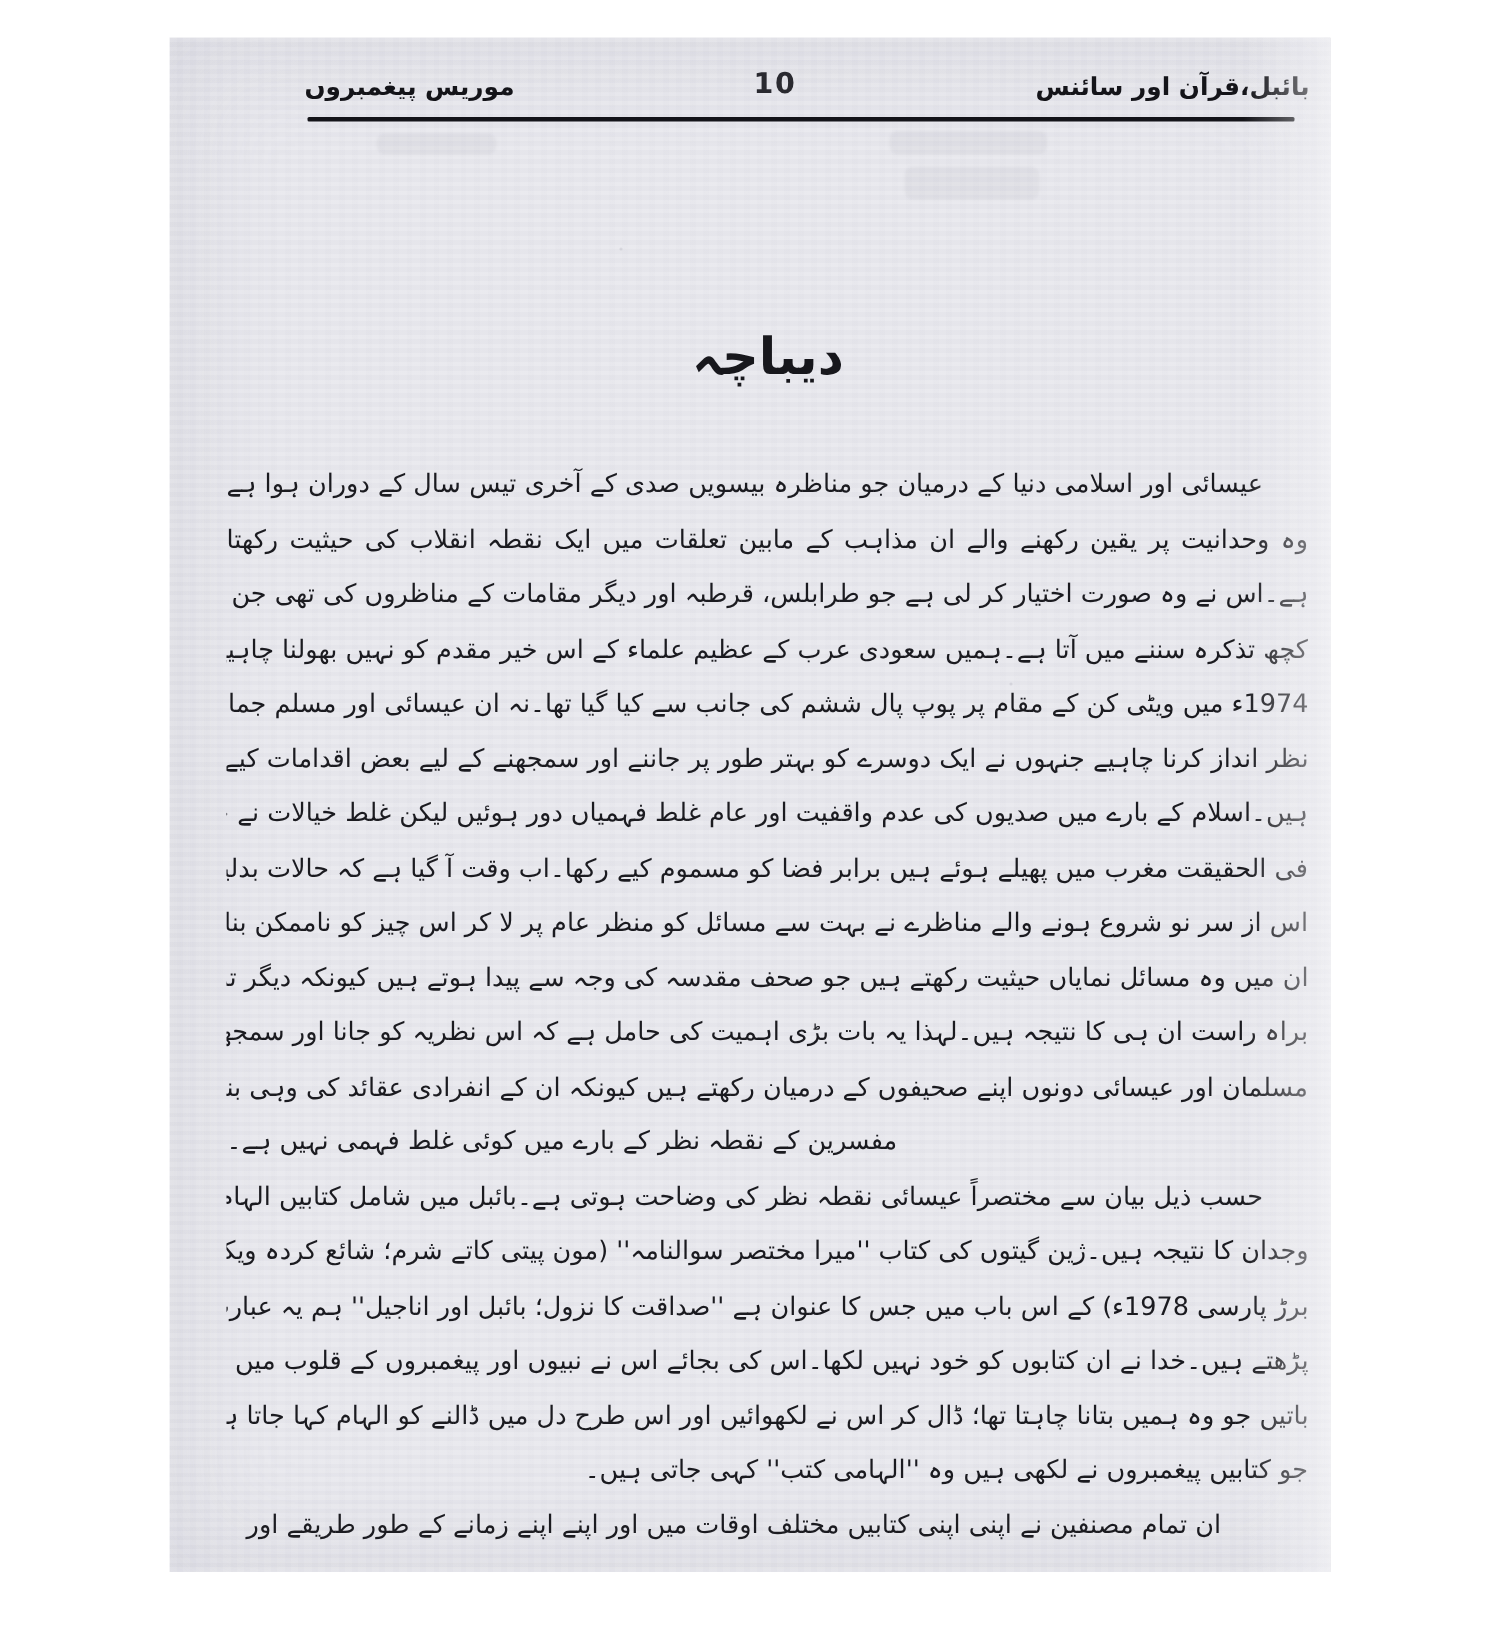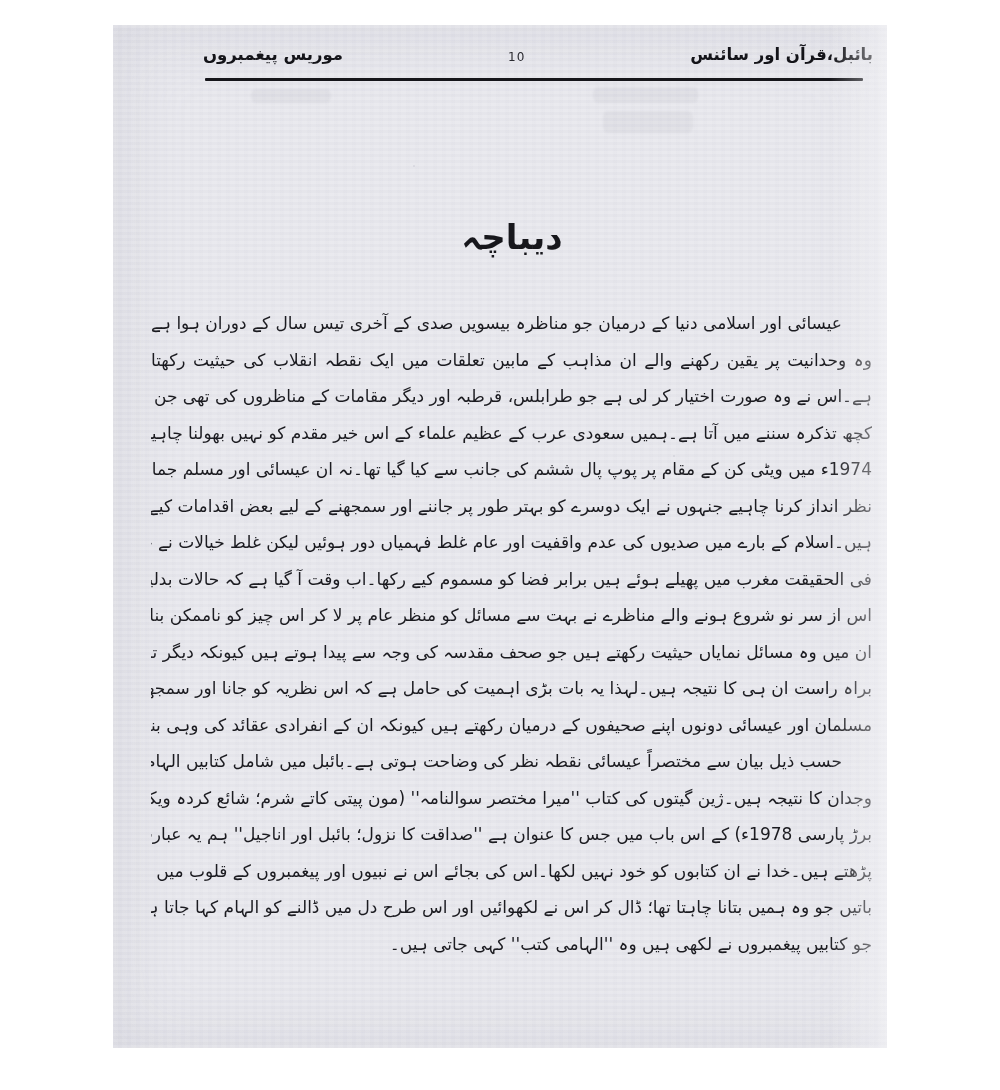--- a/index.html
+++ b/index.html
@@ -30,21 +30,21 @@
       repeating-linear-gradient(0deg, rgba(255,255,255,0.035) 0 3px, rgba(120,120,145,0.030) 3px 6px),
       repeating-linear-gradient(90deg, rgba(255,255,255,0.02) 0 5px, rgba(120,120,145,0.018) 5px 9px);
     pointer-events:none;
   }
   .page-header{
     position:absolute;left:90px;right:14px;top:20px;
     display:flex;justify-content:space-between;align-items:flex-end;
     font-size:16.5px;font-weight:bold;color:#141419;
   }
   .page-header .pageno{
-    font-weight:normal;font-size:12px;color:#2a2a30;
+    font-weight:bold;font-size:19px;color:#2a2a30;
     letter-spacing:1px;direction:ltr;
   }
   .header-rule{
     position:absolute;left:92px;right:24px;top:53px;height:2.6px;
     background:#15151a;border-radius:1px;
   }
   .doc-title{
     position:absolute;left:0;right:0;top:192px;
     text-align:center;
     font-size:34px;font-weight:bold;color:#17171c;padding-left:24px;
@@ -97,21 +97,23 @@
     <div class="line">ہے۔اس نے وہ صورت اختیار کر لی ہے جو طرابلس، قرطبہ اور دیگر مقامات کے مناظروں کی تھی جن کا بہت</div>
     <div class="line">کچھ تذکرہ سننے میں آتا ہے۔ہمیں سعودی عرب کے عظیم علماء کے اس خیر مقدم کو نہیں بھولنا چاہیے جو</div>
     <div class="line">1974ء میں ویٹی کن کے مقام پر پوپ پال ششم کی جانب سے کیا گیا تھا۔نہ ان عیسائی اور مسلم جماعتوں کو</div>
     <div class="line">نظر انداز کرنا چاہیے جنہوں نے ایک دوسرے کو بہتر طور پر جاننے اور سمجھنے کے لیے بعض اقدامات کیے</div>
     <div class="line">ہیں۔اسلام کے بارے میں صدیوں کی عدم واقفیت اور عام غلط فہمیاں دور ہوئیں لیکن غلط خیالات نے جو</div>
     <div class="line">فی الحقیقت مغرب میں پھیلے ہوئے ہیں برابر فضا کو مسموم کیے رکھا۔اب وقت آ گیا ہے کہ حالات بدلیں۔</div>
     <div class="line">اس از سر نو شروع ہونے والے مناظرے نے بہت سے مسائل کو منظر عام پر لا کر اس چیز کو ناممکن بنا دیا ہے۔</div>
     <div class="line">ان میں وہ مسائل نمایاں حیثیت رکھتے ہیں جو صحف مقدسہ کی وجہ سے پیدا ہوتے ہیں کیونکہ دیگر تمام مسائل</div>
     <div class="line">براہ راست ان ہی کا نتیجہ ہیں۔لہذا یہ بات بڑی اہمیت کی حامل ہے کہ اس نظریہ کو جانا اور سمجھا جائے جو</div>
     <div class="line">مسلمان اور عیسائی دونوں اپنے صحیفوں کے درمیان رکھتے ہیں کیونکہ ان کے انفرادی عقائد کی وہی بنیاد ہیں۔</div>
+    <div class="line solo">مفسرین کے نقطہ نظر کے بارے میں کوئی غلط فہمی نہیں ہے۔</div>
     <div class="line indent">حسب ذیل بیان سے مختصراً عیسائی نقطہ نظر کی وضاحت ہوتی ہے۔بائبل میں شامل کتابیں الہام و</div>
     <div class="line">وجدان کا نتیجہ ہیں۔ژین گیتوں کی کتاب ''میرا مختصر سوالنامہ'' (مون پیتی کاتے شرم؛ شائع کردہ ویکلی اے</div>
     <div class="line">برڑ پارسی 1978ء) کے اس باب میں جس کا عنوان ہے ''صداقت کا نزول؛ بائبل اور اناجیل'' ہم یہ عبارت</div>
     <div class="line">پڑھتے ہیں۔خدا نے ان کتابوں کو خود نہیں لکھا۔اس کی بجائے اس نے نبیوں اور پیغمبروں کے قلوب میں وہ</div>
     <div class="line">باتیں جو وہ ہمیں بتانا چاہتا تھا؛ ڈال کر اس نے لکھوائیں اور اس طرح دل میں ڈالنے کو الہام کہا جاتا ہے،لہذا</div>
     <div class="line partial">جو کتابیں پیغمبروں نے لکھی ہیں وہ ''الہامی کتب'' کہی جاتی ہیں۔</div>
+    <div class="line partial indent-big">ان تمام مصنفین نے اپنی اپنی کتابیں مختلف اوقات میں اور اپنے اپنے زمانے کے طور طریقے اور</div>
   </div>
 
 </div>
 
 </body></html>

